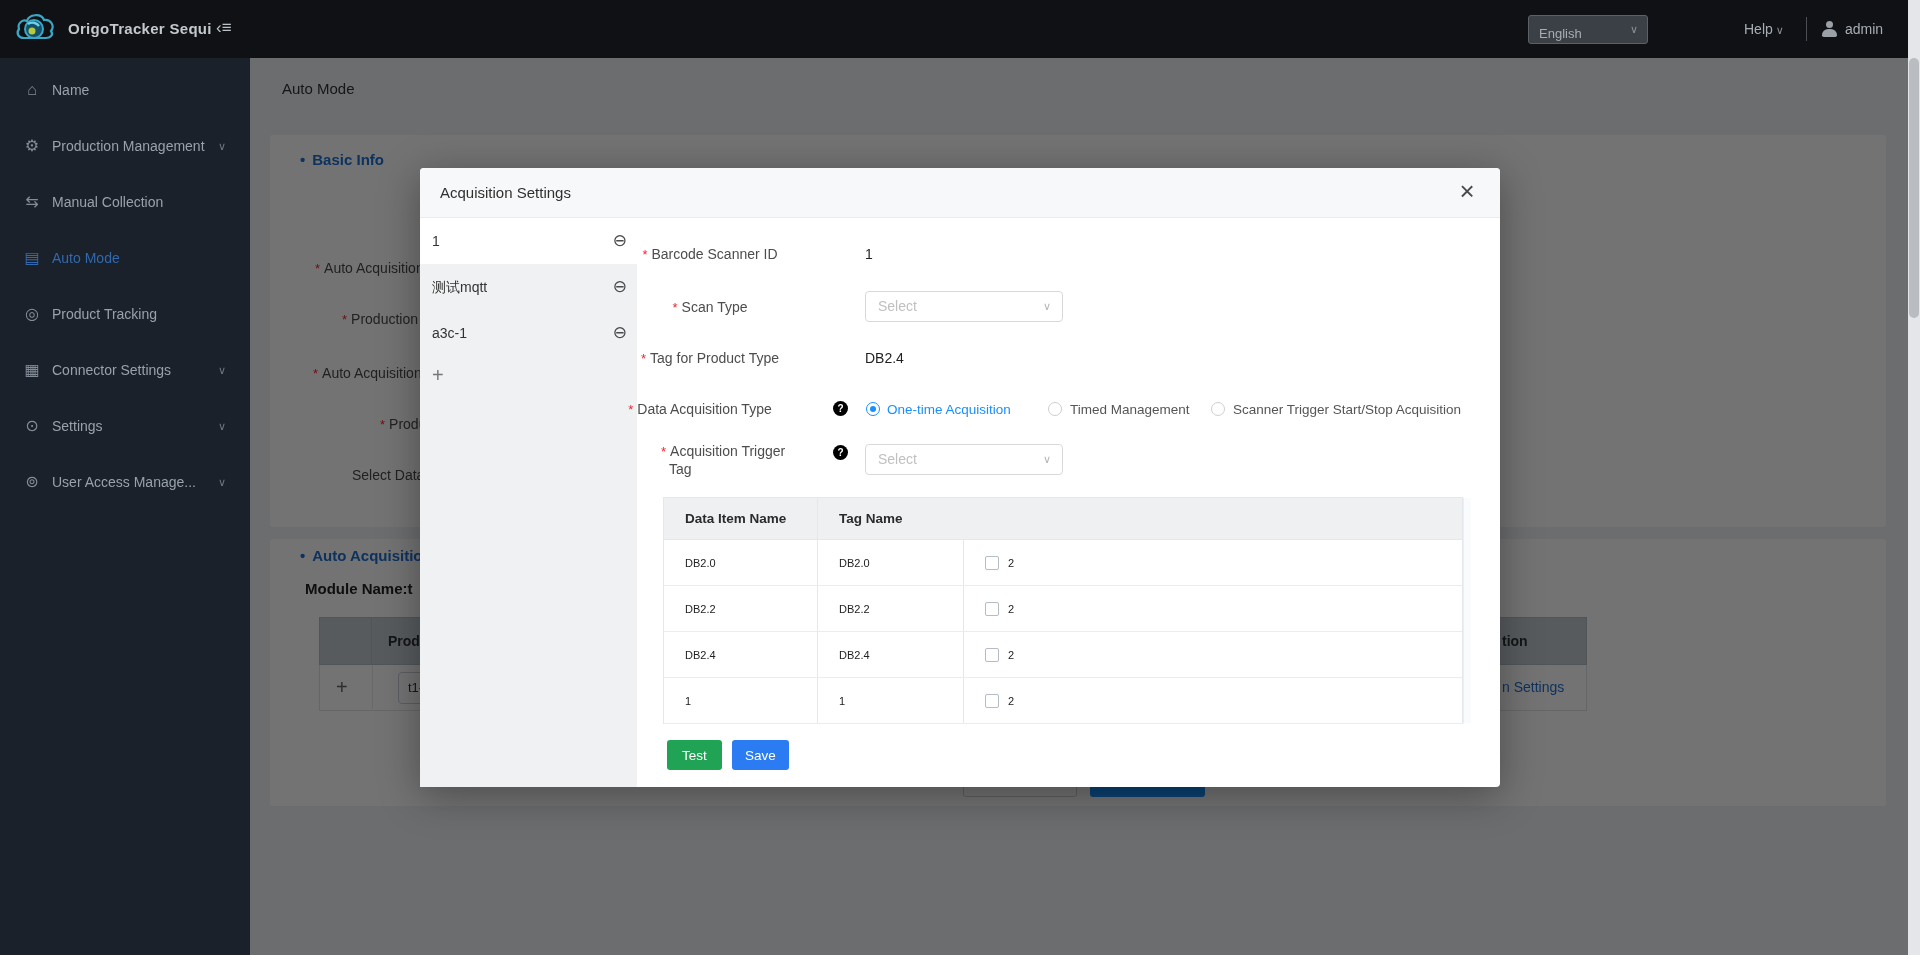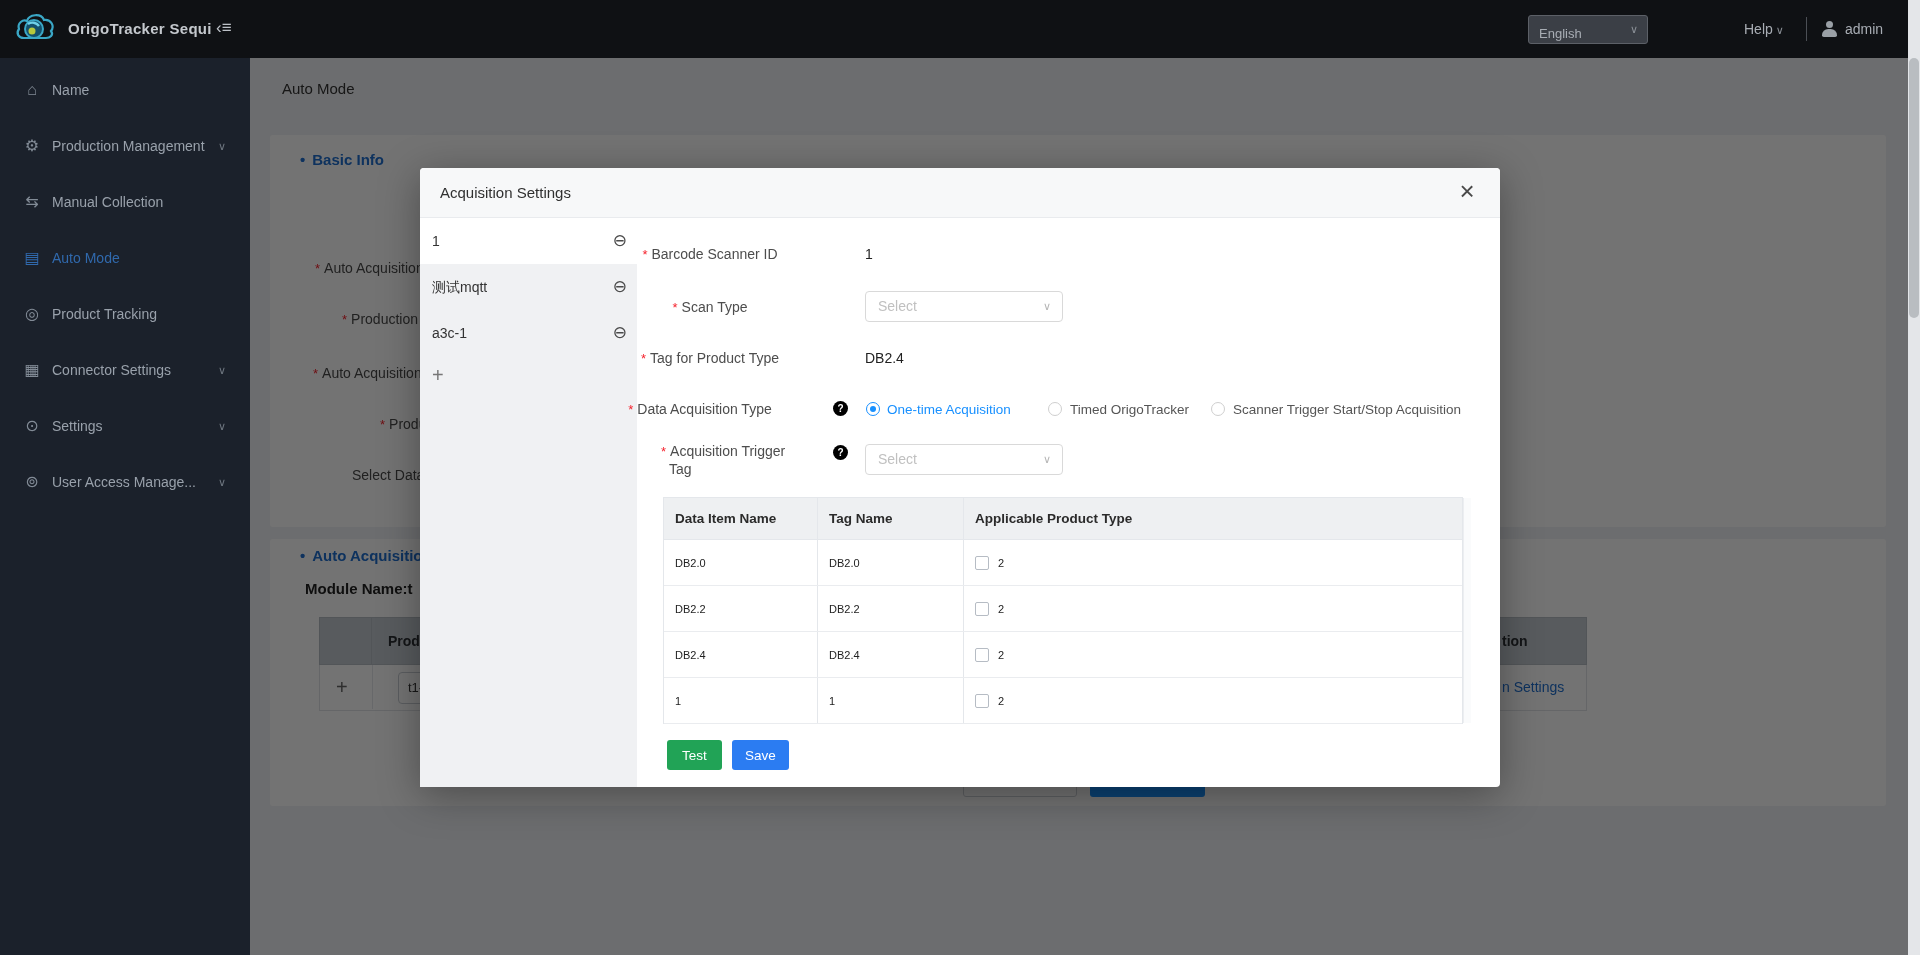--- a/index.html
+++ b/index.html
@@ -78,21 +78,21 @@
   .fselect .chev{position:absolute;right:11px;top:0;line-height:29px;font-size:11px;color:#b5b5b5;}
   .helpdot{position:absolute;width:15px;height:15px;border-radius:50%;background:#000;color:#fff;font-size:10px;font-weight:bold;text-align:center;line-height:15px;}
   .radio{position:absolute;width:14px;height:14px;border-radius:50%;border:1px solid #cfcfcf;background:#fff;cursor:pointer;}
   .radio.on{border:1px solid #1890ff;}
   .radio.on:after{content:"";position:absolute;left:3px;top:3px;width:6px;height:6px;border-radius:50%;background:#1890ff;}
   .rlabel{position:absolute;font-size:13.5px;color:#555;white-space:nowrap;cursor:pointer;}
   .rlabel.on{color:#1890ff;}
   .mtable{position:absolute;left:243px;top:329px;width:800px;border:1px solid #e4e7eb;border-bottom:none;}
   .mtable .hrow{display:flex;height:42px;background:#eef0f2;border-bottom:1px solid #e4e7eb;}
   .mtable .drow{display:flex;height:46px;background:#fff;border-bottom:1px solid #eaecef;}
-  .mtable .c{padding-left:11px;display:flex;align-items:center;border-right:1px solid #e4e7eb;}
+  .mtable .c{padding-left:21px;display:flex;align-items:center;border-right:1px solid #e4e7eb;}
   .mtable .c:last-child{border-right:none;}
   .mtable .cw1{width:154px;}.mtable .cw2{width:146px;}.mtable .cw3{flex:1;}
   .mtable .hrow .c{font-size:13.5px;font-weight:bold;color:#2b2b2b;}
   .mtable .drow .c{font-size:11px;color:#222;}
   .cb{width:14px;height:14px;border:1px solid #b6bcc4;border-radius:2px;background:#fff;margin-right:9px;cursor:pointer;flex:0 0 auto;}
   .mtrack{position:absolute;left:1043px;top:330px;width:8px;height:225px;background:#fafbfc;border-left:1px solid #eceef1;}
   .mbtn{position:absolute;top:572px;height:30px;border:none;border-radius:3px;color:#fff;font-size:13.5px;cursor:pointer;}
   .mbtn.test{left:247px;width:55px;background:#21a356;}
   .mbtn.save{left:312px;width:57px;background:#2b7cf2;}
 </style>
@@ -245,39 +245,38 @@
     </div>
     <div class="fvalue" style="left:445px;top:182px;">DB2.4</div>
 
     <div class="flabel" style="left:150px;top:233px;width:260px;">
       <span class="req">*</span><span>Data Acquisition Type</span>
     </div>
     <div class="helpdot" style="left:413px;top:233px;">?</div>
     <span class="radio on" style="left:446px;top:234px;"></span>
     <span class="rlabel on" style="left:467px;top:234px;">One-time Acquisition</span>
     <span class="radio" style="left:628px;top:234px;"></span>
-    <span class="rlabel" style="left:650px;top:234px;">Timed OrigoTracker</span>
+    <span class="rlabel" style="left:650px;top:234px;">Timed Management</span>
     <span class="radio" style="left:791px;top:234px;"></span>
     <span class="rlabel" style="left:813px;top:234px;">Scanner Trigger Start/Stop Acquisition</span>
 
     <div class="fvalue" style="left:241px;top:275px;color:#4d4d4d;">
       <span class="req">*</span><span>Acquisition Trigger</span>
     </div>
     <div class="fvalue" style="left:249px;top:293px;color:#4d4d4d;">Tag</div>
     <div class="helpdot" style="left:413px;top:277px;">?</div>
     <div class="fselect" style="left:445px;top:276px;">
       <span class="ph">Select</span>
       <span class="chev">∨</span>
     </div>
 
     <div class="mtable">
       <div class="hrow">
         <div class="c cw1">Data Item Name</div>
         <div class="c cw2">Tag Name</div>
-        <div class="c cw3">Applicable Product Type</div>
       </div>
       <div class="drow">
         <div class="c cw1">DB2.0</div>
         <div class="c cw2">DB2.0</div>
         <div class="c cw3">
             <span class="cb"></span>
             <span>2</span>
           </div>
       </div>
       <div class="drow">

